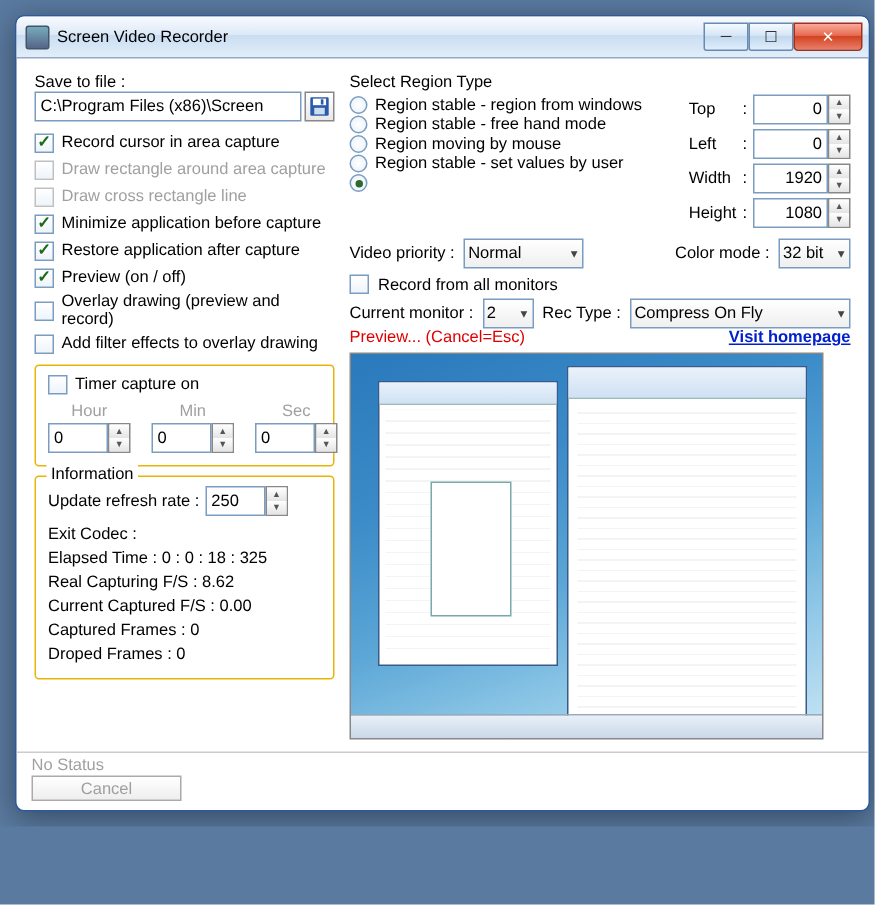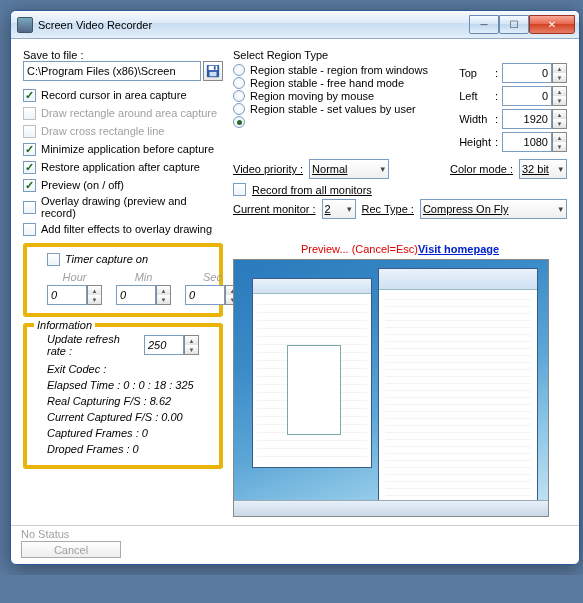--- a/index.html
+++ b/index.html
@@ -19,41 +19,41 @@
 .lbl { color: #000; }
 .textin { height: 20px; border: 1px solid #7a9cc0; background: #fff; padding: 0 3px; display: flex; align-items: center; width: 100%; }
 .saverow { display: flex; gap: 2px; margin-bottom: 6px; }
 .diskbtn { width: 22px; height: 20px; border: 1px solid #888; background: linear-gradient(#fff,#e8e8e8); display: flex; align-items: center; justify-content: center; }
 .diskbtn svg { width: 14px; height: 14px; }
 .chkrow { display: flex; align-items: center; gap: 5px; margin: 2px 0; min-height: 16px; }
 .chk { width: 13px; height: 13px; border: 1px solid #7a9cc0; background: linear-gradient(#fff,#eef4fa); display: flex; align-items: center; justify-content: center; flex-shrink: 0; }
 .chk.on::after { content: "✓"; color: #1a6a1a; font-size: 11px; font-weight: bold; line-height: 1; }
 .disabled { color: #a0a0a0; }
 .disabled .chk { border-color: #c0c0c0; }
-.group { border: 4px solid #eab308; border-radius: 3px; padding: 6px 20px 8px; margin-top: 6px; position: relative; font-style: italic; }
+.group { border: 1px solid #eab308; border-radius: 3px; padding: 6px 8px 8px; margin-top: 6px; position: relative; }
 .group > .gtitle { position: absolute; top: -8px; left: 7px; background: #fff; padding: 0 3px; }
 .timerrow { display: flex; gap: 14px; margin-top: 4px; }
 .timercol { text-align: center; }
 .timercol .thdr { color: #a0a0a0; margin-bottom: 2px; }
 .spin { display: flex; }
 .spin .textin { width: 40px; text-align: center; }
 .spinbtns { display: flex; flex-direction: column; width: 15px; border: 1px solid #888; }
 .spinbtns div { flex: 1; background: linear-gradient(#fff,#e4e4e4); font-size: 6px; display: flex; align-items: center; justify-content: center; color: #555; }
 .info { line-height: 16px; margin-top: 2px; }
 .radio-row { display: flex; align-items: center; gap: 5px; margin: 1px 0; }
 .radio { width: 12px; height: 12px; border: 1px solid #7a9cc0; border-radius: 50%; background: radial-gradient(#fff,#e8f0f8); display: flex; align-items: center; justify-content: center; flex-shrink: 0; }
 .radio.on::after { content: ""; width: 5px; height: 5px; border-radius: 50%; background: #2a6a2a; }
 .region-header { margin-bottom: 3px; }
 .dimgrid { display: grid; grid-template-columns: auto auto auto; gap: 3px 4px; align-items: center; }
 .dimgrid .textin { width: 50px; justify-content: flex-end; }
 .rtop { display: flex; gap: 8px; }
 .select { height: 20px; border: 1px solid #7a9cc0; background: linear-gradient(#fff,#efefef); display: flex; align-items: center; padding: 0 14px 0 2px; position: relative; min-width: 48px; }
 .select::after { content: "▾"; position: absolute; right: 3px; color: #444; font-size: 9px; }
-.midrow { display: flex; align-items: center; gap: 6px; margin-top: 7px; flex-wrap: wrap; text-decoration: underline; }
-.preview-hdr { display: flex; justify-content: center; margin-top: 24px; }
+.midrow { display: flex; align-items: center; gap: 6px; margin-top: 7px; flex-wrap: wrap; }
+.preview-hdr { display: flex; justify-content: space-between; margin-top: 0; }
 .preview-hdr .pv { color: #d00; }
 .preview-hdr .link { color: #0020cc; text-decoration: underline; font-weight: bold; }
 .preview-img { width: 316px; height: 258px; border: 1px solid #888; margin-top: 4px; background: linear-gradient(160deg,#2a7abc 0%, #3b8bc8 30%, #5ba6d6 55%, #8cc6e6 75%, #c8e6f5 100%); position: relative; overflow: hidden; }
 .pv-win1 { position: absolute; left: 18px; top: 18px; width: 120px; height: 190px; background: #fff; border: 1px solid #3a5a8a; }
 .pv-win1::before { content:""; position:absolute; top:0;left:0;right:0;height:14px; background: linear-gradient(#eaf2fb,#cfe1f3); border-bottom:1px solid #9bb; }
 .pv-win2 { position: absolute; right: 10px; top: 8px; width: 160px; height: 238px; background: #fff; border: 1px solid #3a5a8a; }
 .pv-win2::before { content:""; position:absolute; top:0;left:0;right:0;height:20px; background: linear-gradient(#eaf2fb,#cfe1f3); border-bottom:1px solid #9bb; }
 .pv-taskbar { position: absolute; left:0; right:0; bottom:0; height:16px; background: linear-gradient(#e8f0f8,#cad8e8); border-top:1px solid #9ab; }
 .statusbar { border-top: 1px solid #ccc; padding: 2px 10px 6px; }
 .statusbar .st { color: #a0a0a0; }

